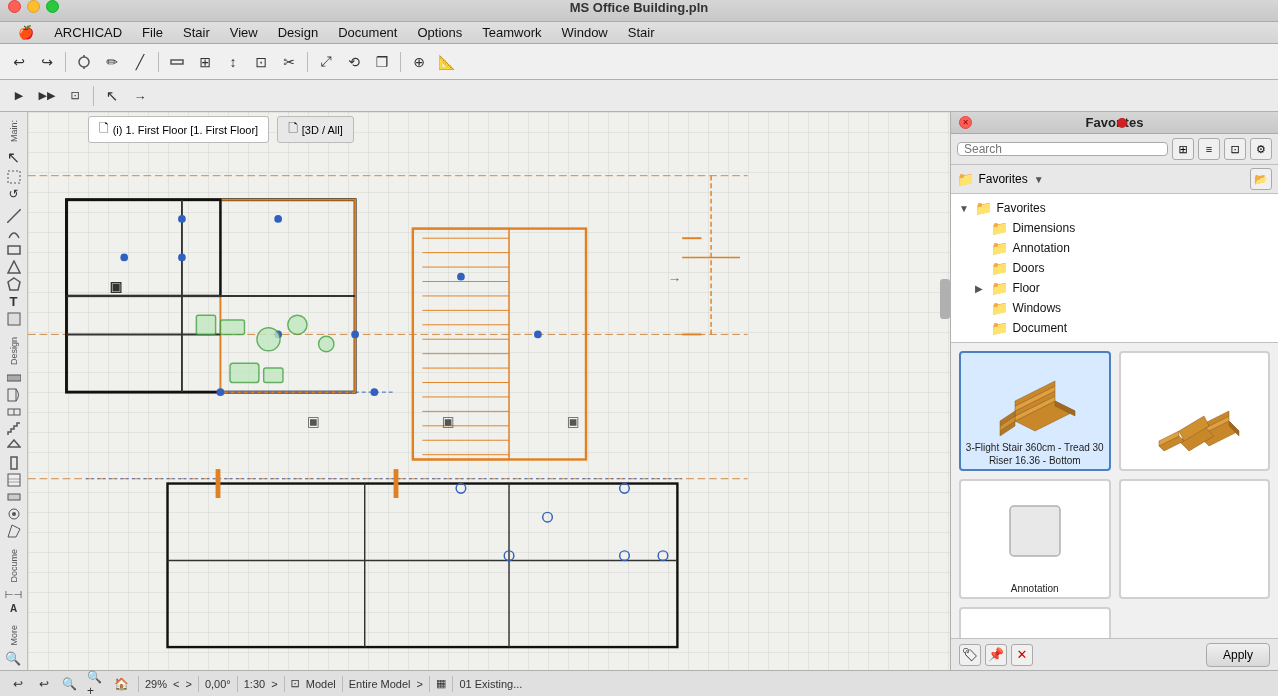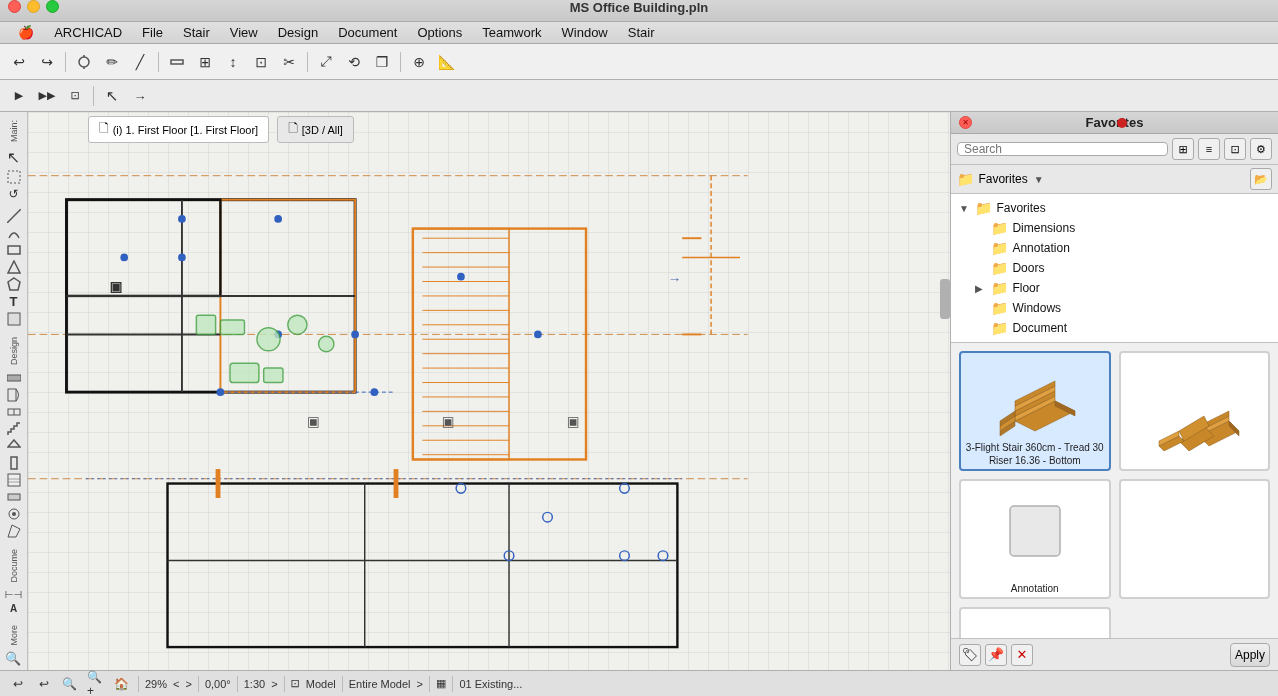--- a/index.html
+++ b/index.html
@@ -114,21 +114,21 @@
       min-height: 120px; }
     .fav-item.selected { border-color: #4a80c0; background: #d8eaff; }
     .fav-item-img { width: 100%; flex: 1; display: flex; align-items: center; justify-content: center; }
     .fav-item-label { font-size: 10px; color: #222; text-align: center; padding: 2px; line-height: 1.3; }
 
     #fav-bottom-bar {
       height: 32px; background: #e8e8e8; border-top: 1px solid #c0c0c0;
       display: flex; align-items: center; justify-content: space-between; padding: 0 8px;
     }
     .fav-bottom-icons { display: flex; gap: 4px; }
-    .fav-apply-btn { padding: 4px 4px; background: linear-gradient(to bottom, #f0f0f0, #d8d8d8);
+    .fav-apply-btn { padding: 4px 16px; background: linear-gradient(to bottom, #f0f0f0, #d8d8d8);
       border: 1px solid #aaa; border-radius: 4px; cursor: pointer; font-size: 12px; font-weight: 500; }
 
     
     #statusbar {
       width: 100%; height: 26px; background: #e0e0e0; border-top: 1px solid #b0b0b0;
       display: flex; align-items: center; padding: 0 8px; gap: 8px; font-size: 11px; color: #333;
       position: absolute; bottom: 0; left: 0;
     }
     .status-sep { width: 1px; height: 16px; background: #bbb; }
 

